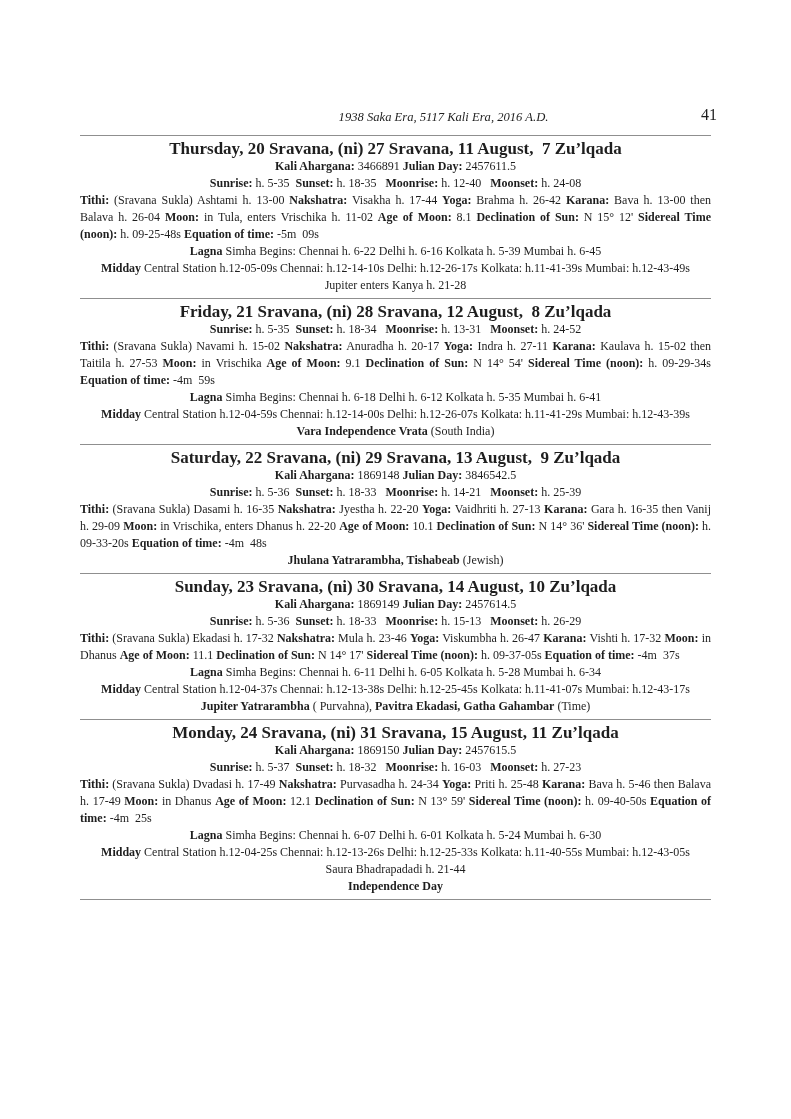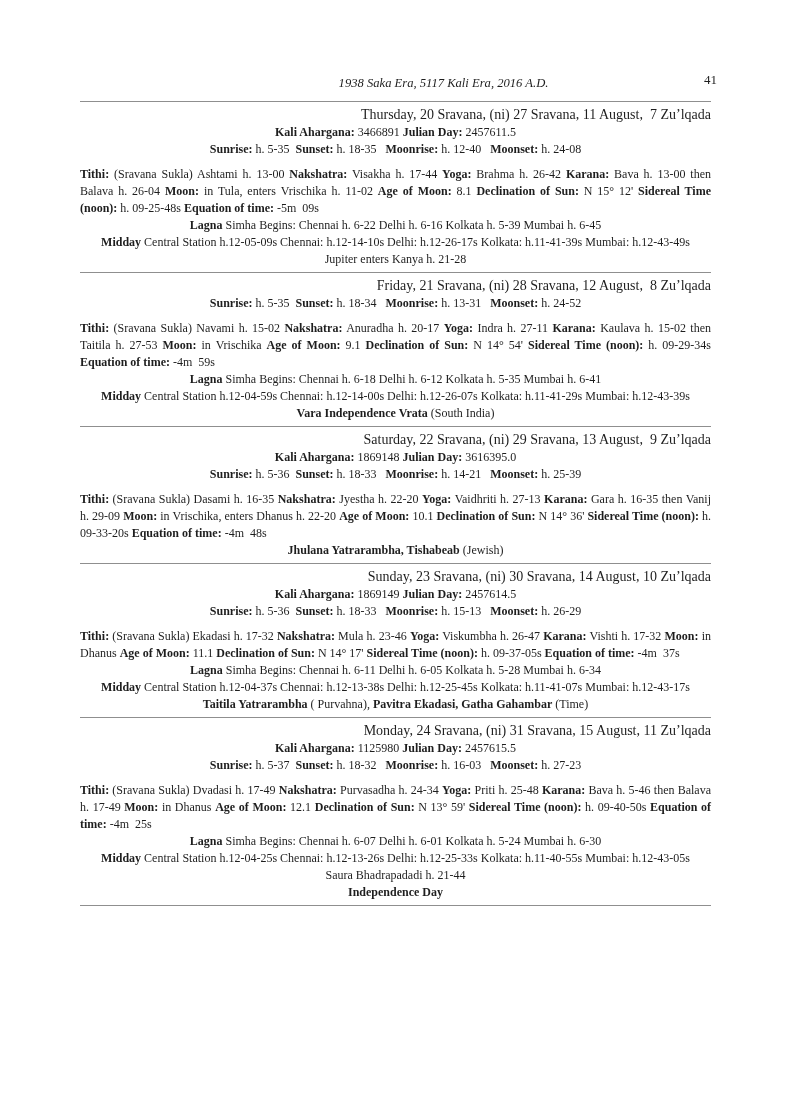--- a/index.html
+++ b/index.html
@@ -8,61 +8,60 @@
     height: 1119px;
     background: #ffffff;
     color: #1e1e1e;
     font-family: "Liberation Serif", "DejaVu Serif", serif;
     overflow: hidden;
   }
   .page {
     box-sizing: border-box;
     width: 791px;
     height: 1119px;
-    padding: 76px 80px 0 80px;
+    padding: 110px 80px 0 80px;
   }
   .header {
     position: relative;
     height: 20px;
     margin-bottom: 5px;
   }
   .era {
     position: absolute;
     left: 50%;
     top: 0;
     transform: translateX(calc(-50% + 48px));
     font-style: italic;
     font-size: 12.6px;
     white-space: nowrap;
   }
   .pagenum {
     position: absolute;
     right: -6px;
     top: -4px;
-    font-size: 13px;
+    font-size: 16px;
     margin-left: 24px;
   }
   .rule {
     border: none;
     border-top: 1.5px solid #8f8f8f;
     margin: 1px 0;
   }
   .entry { padding: 3px 0 3px 0; }
   .line {
     font-size: 12px;
     line-height: 17px;
     white-space: pre-wrap;
   }
   .center  { text-align: center; }
-  .justify { text-align: justify; margin-top: 8px; }
+  .justify { text-align: justify; }
   .title {
-    font-weight: normal;
-    font-size: 14px;
+    font-weight: bold;
+    font-size: 17px;
     line-height: 18px;
-    text-align: right;
   }
   b { font-weight: bold; }
 </style>
 </head>
 <body>
 
 <div class="page">
   <div class="header">
     <span class="era">1938 Saka Era, 5117 Kali Era, 2016 A.D.</span>
     <span class="pagenum">41</span>
@@ -83,39 +82,39 @@
         <div class="line center title">Friday, 21 Sravana, (ni) 28 Sravana, 12 August,  8 Zu’lqada</div>
         <div class="line center"><b>Sunrise:</b><span> h. 5-35  </span><b>Sunset:</b><span> h. 18-34   </span><b>Moonrise:</b><span> h. 13-31   </span><b>Moonset:</b><span> h. 24-52</span></div>
         <div class="line justify"><b>Tithi:</b><span> (Sravana Sukla) Navami h. 15-02 </span><b>Nakshatra:</b><span> Anuradha h. 20-17 </span><b>Yoga:</b><span> Indra h. 27-11 </span><b>Karana:</b><span> Kaulava h. 15-02 then Taitila h. 27-53 </span><b>Moon:</b><span> in Vrischika </span><b>Age of Moon:</b><span> 9.1 </span><b>Declination of Sun:</b><span> N 14° 54' </span><b>Sidereal Time (noon):</b><span> h. 09-29-34s </span><b>Equation of time:</b><span> -4m  59s</span></div>
         <div class="line center"><b>Lagna</b><span> Simha Begins: Chennai h. 6-18 Delhi h. 6-12 Kolkata h. 5-35 Mumbai h. 6-41</span></div>
         <div class="line center"><b>Midday</b><span> Central Station h.12-04-59s Chennai: h.12-14-00s Delhi: h.12-26-07s Kolkata: h.11-41-29s Mumbai: h.12-43-39s</span></div>
         <div class="line center"><b>Vara Independence Vrata</b><span> (South India)</span></div>
       </section>
       <hr class="rule">
       <section class="entry">
         <div class="line center title">Saturday, 22 Sravana, (ni) 29 Sravana, 13 August,  9 Zu’lqada</div>
-        <div class="line center"><b>Kali Ahargana:</b><span> 1869148 </span><b>Julian Day:</b><span> 3616395.0</span></div>
+        <div class="line center"><b>Kali Ahargana:</b><span> 1869148 </span><b>Julian Day:</b><span> 3846542.5</span></div>
         <div class="line center"><b>Sunrise:</b><span> h. 5-36  </span><b>Sunset:</b><span> h. 18-33   </span><b>Moonrise:</b><span> h. 14-21   </span><b>Moonset:</b><span> h. 25-39</span></div>
         <div class="line justify"><b>Tithi:</b><span> (Sravana Sukla) Dasami h. 16-35 </span><b>Nakshatra:</b><span> Jyestha h. 22-20 </span><b>Yoga:</b><span> Vaidhriti h. 27-13 </span><b>Karana:</b><span> Gara h. 16-35 then Vanij h. 29-09 </span><b>Moon:</b><span> in Vrischika, enters Dhanus h. 22-20 </span><b>Age of Moon:</b><span> 10.1 </span><b>Declination of Sun:</b><span> N 14° 36' </span><b>Sidereal Time (noon):</b><span> h. 09-33-20s </span><b>Equation of time:</b><span> -4m  48s</span></div>
         <div class="line center"><b>Jhulana Yatrarambha, Tishabeab</b><span> (Jewish)</span></div>
       </section>
       <hr class="rule">
       <section class="entry">
         <div class="line center title">Sunday, 23 Sravana, (ni) 30 Sravana, 14 August, 10 Zu’lqada</div>
         <div class="line center"><b>Kali Ahargana:</b><span> 1869149 </span><b>Julian Day:</b><span> 2457614.5</span></div>
         <div class="line center"><b>Sunrise:</b><span> h. 5-36  </span><b>Sunset:</b><span> h. 18-33   </span><b>Moonrise:</b><span> h. 15-13   </span><b>Moonset:</b><span> h. 26-29</span></div>
         <div class="line justify"><b>Tithi:</b><span> (Sravana Sukla) Ekadasi h. 17-32 </span><b>Nakshatra:</b><span> Mula h. 23-46 </span><b>Yoga:</b><span> Viskumbha h. 26-47 </span><b>Karana:</b><span> Vishti h. 17-32 </span><b>Moon:</b><span> in Dhanus </span><b>Age of Moon:</b><span> 11.1 </span><b>Declination of Sun:</b><span> N 14° 17' </span><b>Sidereal Time (noon):</b><span> h. 09-37-05s </span><b>Equation of time:</b><span> -4m  37s</span></div>
         <div class="line center"><b>Lagna</b><span> Simha Begins: Chennai h. 6-11 Delhi h. 6-05 Kolkata h. 5-28 Mumbai h. 6-34</span></div>
         <div class="line center"><b>Midday</b><span> Central Station h.12-04-37s Chennai: h.12-13-38s Delhi: h.12-25-45s Kolkata: h.11-41-07s Mumbai: h.12-43-17s</span></div>
-        <div class="line center"><b>Taitila Yatrarambha</b><span> ( Purvahna), </span><b>Pavitra Ekadasi, Gatha Gahambar</b><span> (Time)</span></div>
+        <div class="line center"><b>Jupiter Yatrarambha</b><span> ( Purvahna), </span><b>Pavitra Ekadasi, Gatha Gahambar</b><span> (Time)</span></div>
       </section>
       <hr class="rule">
       <section class="entry">
         <div class="line center title">Monday, 24 Sravana, (ni) 31 Sravana, 15 August, 11 Zu’lqada</div>
-        <div class="line center"><b>Kali Ahargana:</b><span> 1125980 </span><b>Julian Day:</b><span> 2457615.5</span></div>
+        <div class="line center"><b>Kali Ahargana:</b><span> 1869150 </span><b>Julian Day:</b><span> 2457615.5</span></div>
         <div class="line center"><b>Sunrise:</b><span> h. 5-37  </span><b>Sunset:</b><span> h. 18-32   </span><b>Moonrise:</b><span> h. 16-03   </span><b>Moonset:</b><span> h. 27-23</span></div>
         <div class="line justify"><b>Tithi:</b><span> (Sravana Sukla) Dvadasi h. 17-49 </span><b>Nakshatra:</b><span> Purvasadha h. 24-34 </span><b>Yoga:</b><span> Priti h. 25-48 </span><b>Karana:</b><span> Bava h. 5-46 then Balava h. 17-49 </span><b>Moon:</b><span> in Dhanus </span><b>Age of Moon:</b><span> 12.1 </span><b>Declination of Sun:</b><span> N 13° 59' </span><b>Sidereal Time (noon):</b><span> h. 09-40-50s </span><b>Equation of time:</b><span> -4m  25s</span></div>
         <div class="line center"><b>Lagna</b><span> Simha Begins: Chennai h. 6-07 Delhi h. 6-01 Kolkata h. 5-24 Mumbai h. 6-30</span></div>
         <div class="line center"><b>Midday</b><span> Central Station h.12-04-25s Chennai: h.12-13-26s Delhi: h.12-25-33s Kolkata: h.11-40-55s Mumbai: h.12-43-05s</span></div>
         <div class="line center"><span>Saura Bhadrapadadi h. 21-44</span></div>
         <div class="line center"><b>Independence Day</b></div>
       </section>
       <hr class="rule">
     </div>
 </div>

